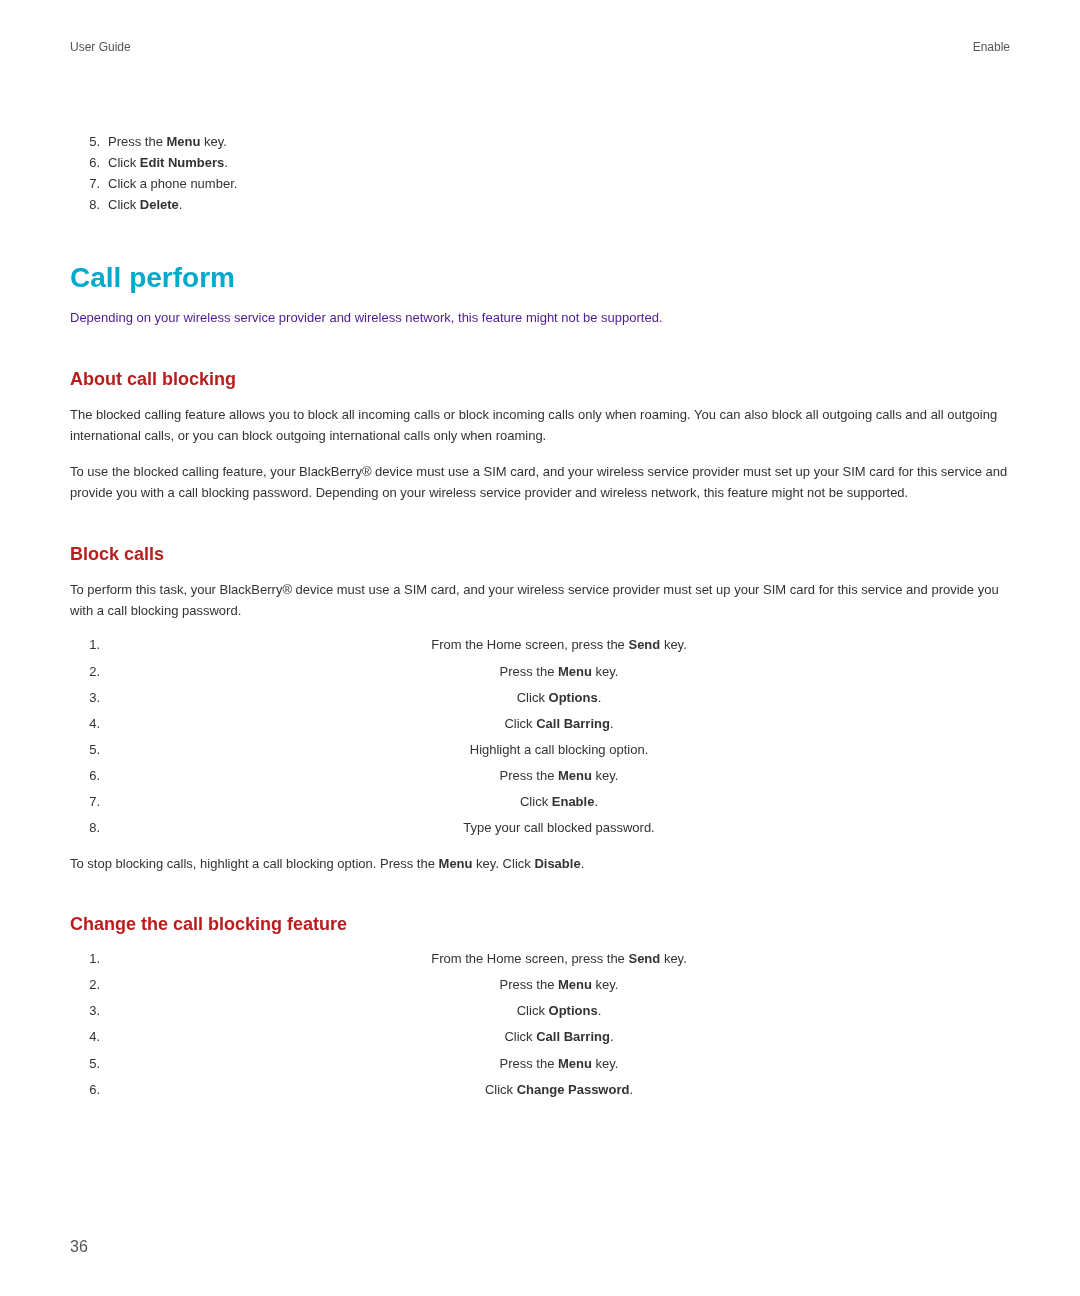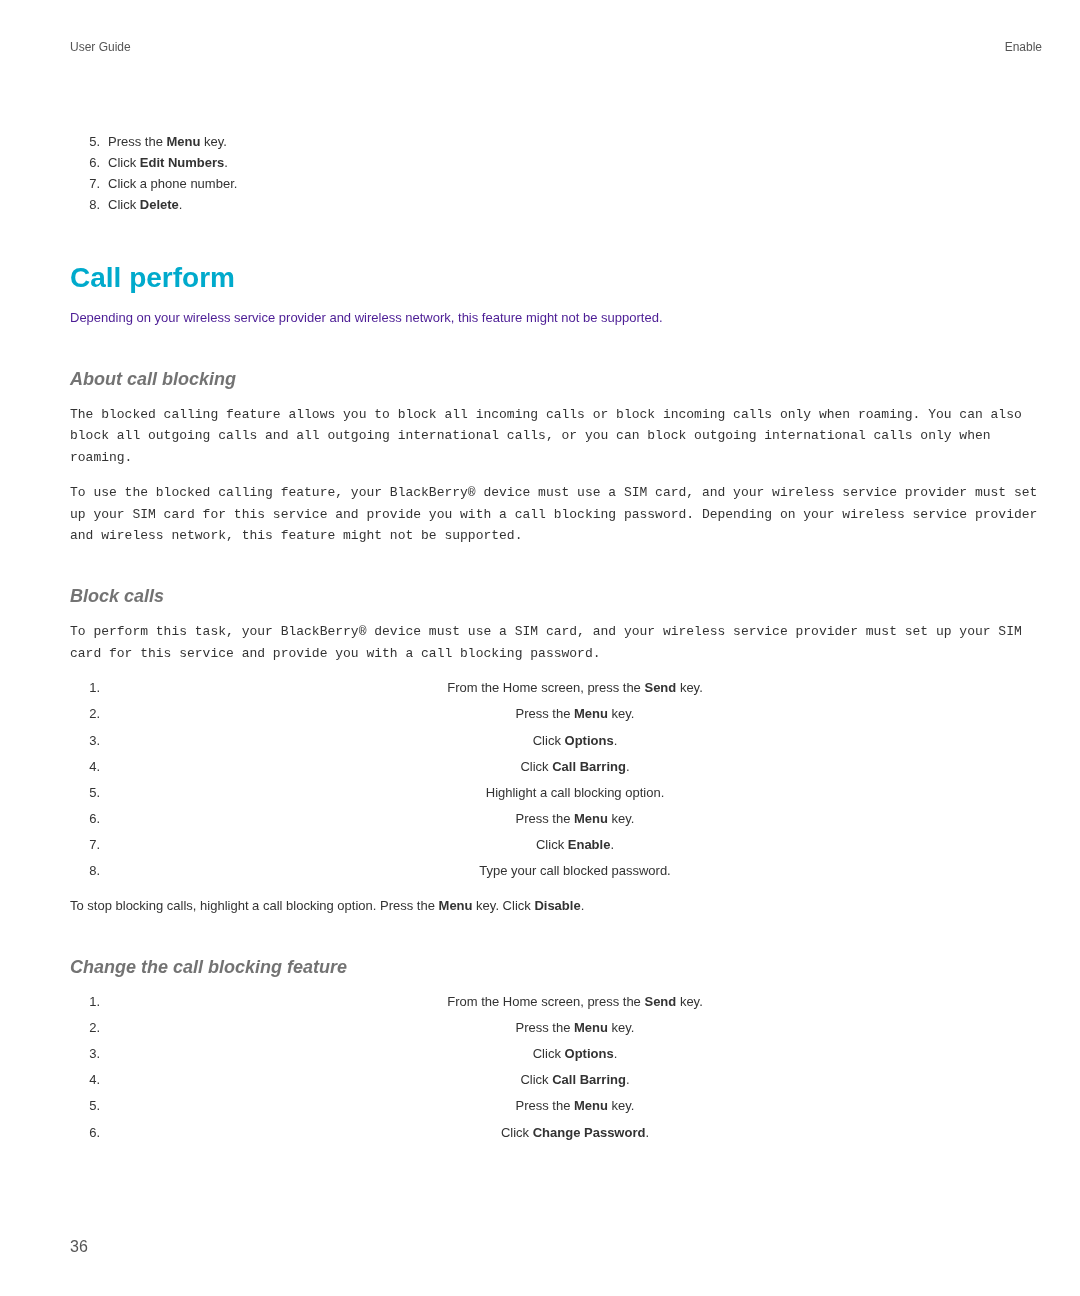--- a/index.html
+++ b/index.html
@@ -14,21 +14,21 @@
       font-size: 13px;
       color: #333333;
       width: 1080px;
       min-height: 1296px;
       position: relative;
     }
 
     .page {
       width: 1080px;
       min-height: 1296px;
-      padding: 40px 38px 60px 70px;
+      padding: 40px 70px 60px 70px;
       position: relative;
     }
 
     .header {
       display: flex;
       justify-content: space-between;
       align-items: flex-start;
       margin-bottom: 80px;
     }
 
@@ -68,31 +68,29 @@
     .section-subtitle {
       font-size: 13px;
       color: #4c1d95;
       margin-bottom: 40px;
       line-height: 1.6;
     }
 
     .subsection-title {
       font-size: 18px;
       font-weight: bold;
-      color: #737373;
-      margin-bottom: 14px;
-      font-style: italic;
+      color: #b91c1c;
+      margin-bottom: 14px;
     }
 
     .body-text {
       font-size: 13px;
       color: #333333;
       line-height: 1.65;
       margin-bottom: 14px;
-      font-family: Liberation Mono, monospace;
     }
 
     .subsection {
       margin-bottom: 40px;
     }
 
     .steps-list {
       padding-left: 0;
       margin-bottom: 14px;
     }

